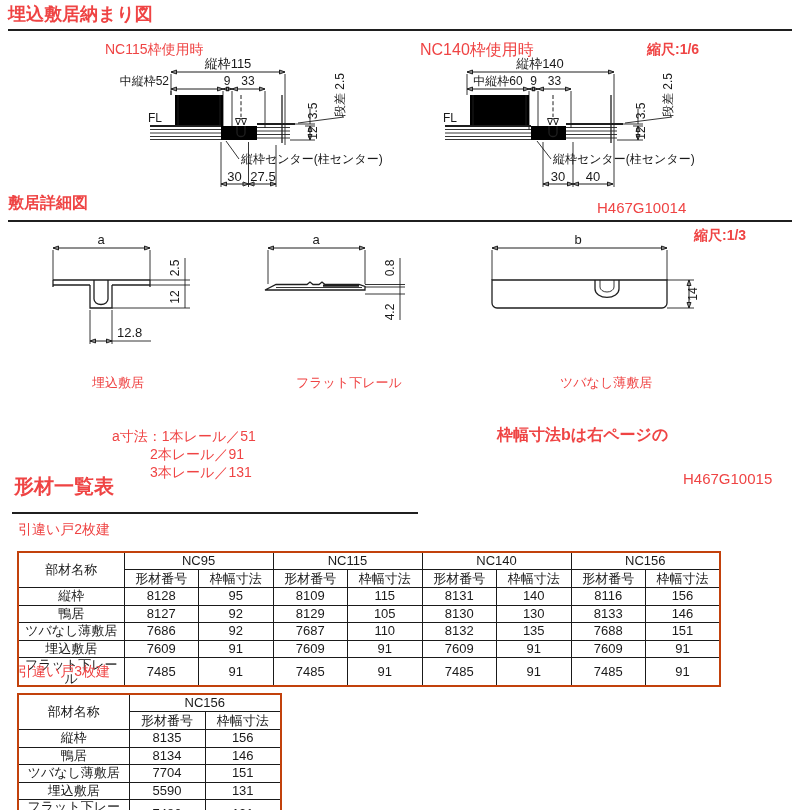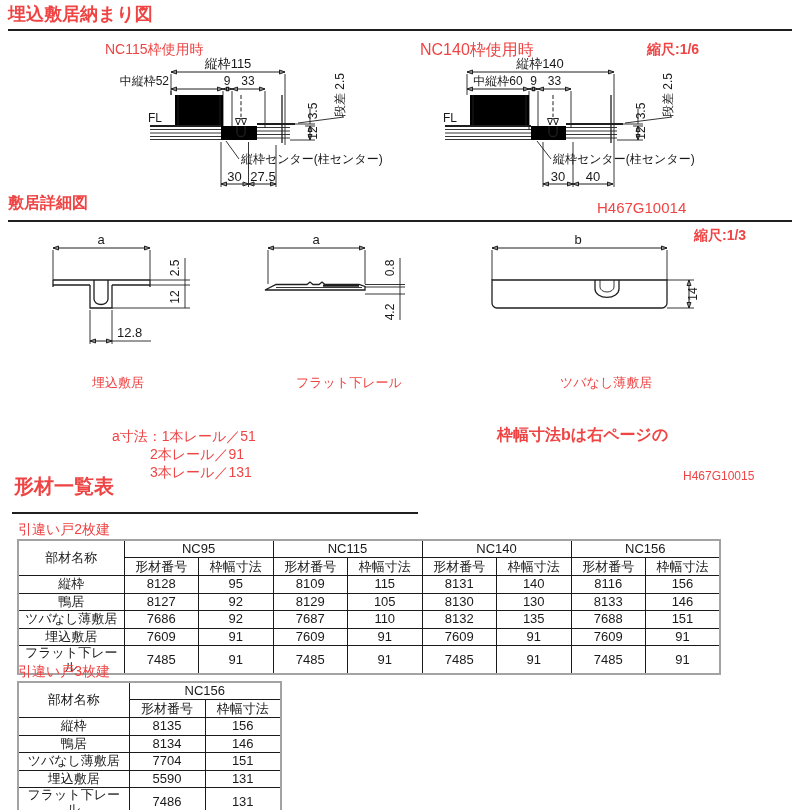--- a/index.html
+++ b/index.html
@@ -11,21 +11,21 @@
   .rule{position:absolute;height:2px;background:#1f1f1f;}
   svg{position:absolute;overflow:visible;}
   svg line,svg path{stroke:#1f1f1f;fill:none;}
   svg .ln{stroke-width:1.3;}
   svg .thk{stroke-width:1.9;}
   svg .dim,svg .vdim{stroke-width:1;}
   svg .ext{stroke-width:0.9;}
   svg .dash{stroke-width:1;stroke-dasharray:4 2.2;}
   svg text{font-family:"Liberation Sans","DejaVu Sans",sans-serif;fill:#1a1a1a;font-size:12px;stroke:none;}
   svg text.big{font-size:13px;}
-  table.parts{border-collapse:collapse;border:2px solid #a3a3a3;background:#fff;}
+  table.parts{border-collapse:collapse;border:2px solid #c2410c;background:#fff;margin-top:12px;}
   table.parts th,table.parts td{border:1px solid #1a1a1a;text-align:center;vertical-align:middle;
       font-size:13px;font-weight:400;padding:0 2px;line-height:1.05;color:#1a1a1a;}
   table.parts thead tr:first-child th{height:16px;}
   table.parts thead tr:last-child th{height:17px;}
   table.parts tbody td{height:16.5px;}
 </style>
 </head>
 <body>
 
 <div class="page">
@@ -267,21 +267,21 @@
     </svg>
 
   <div class="t" style="left:92px;top:376px;font-size:13px;">埋込敷居</div>
   <div class="t" style="left:296px;top:376px;font-size:13px;">フラット下レール</div>
   <div class="t" style="left:560px;top:376px;font-size:13px;">ツバなし薄敷居</div>
 
   <div class="t" style="left:112px;top:428px;font-size:14px;">a寸法：1本レール／51</div>
   <div class="t" style="left:150px;top:446px;font-size:14px;">2本レール／91</div>
   <div class="t" style="left:150px;top:464px;font-size:14px;">3本レール／131</div>
   <div class="t" style="left:497px;top:426px;font-size:16px;font-weight:bold;">枠幅寸法bは右ページの</div>
-  <div class="t" style="left:683px;top:470px;font-size:12px;text-align:right;">H467G10015</div>
+  <div class="t" style="left:683px;top:470px;font-size:15px;text-align:right;">H467G10015</div>
 
   <div class="t b" style="left:14px;top:475px;font-size:20px;">形材一覧表</div>
   <div class="rule" style="left:12px;top:512px;width:406px;"></div>
 
   <div class="t" style="left:18px;top:521px;font-size:14px;">引違い戸2枚建</div>
   <div class="abs" style="left:17px;top:539px;">
       <table class="parts">
         <colgroup>
           <col style="width: 106px;">
           <col style="width: 74.5px;">

